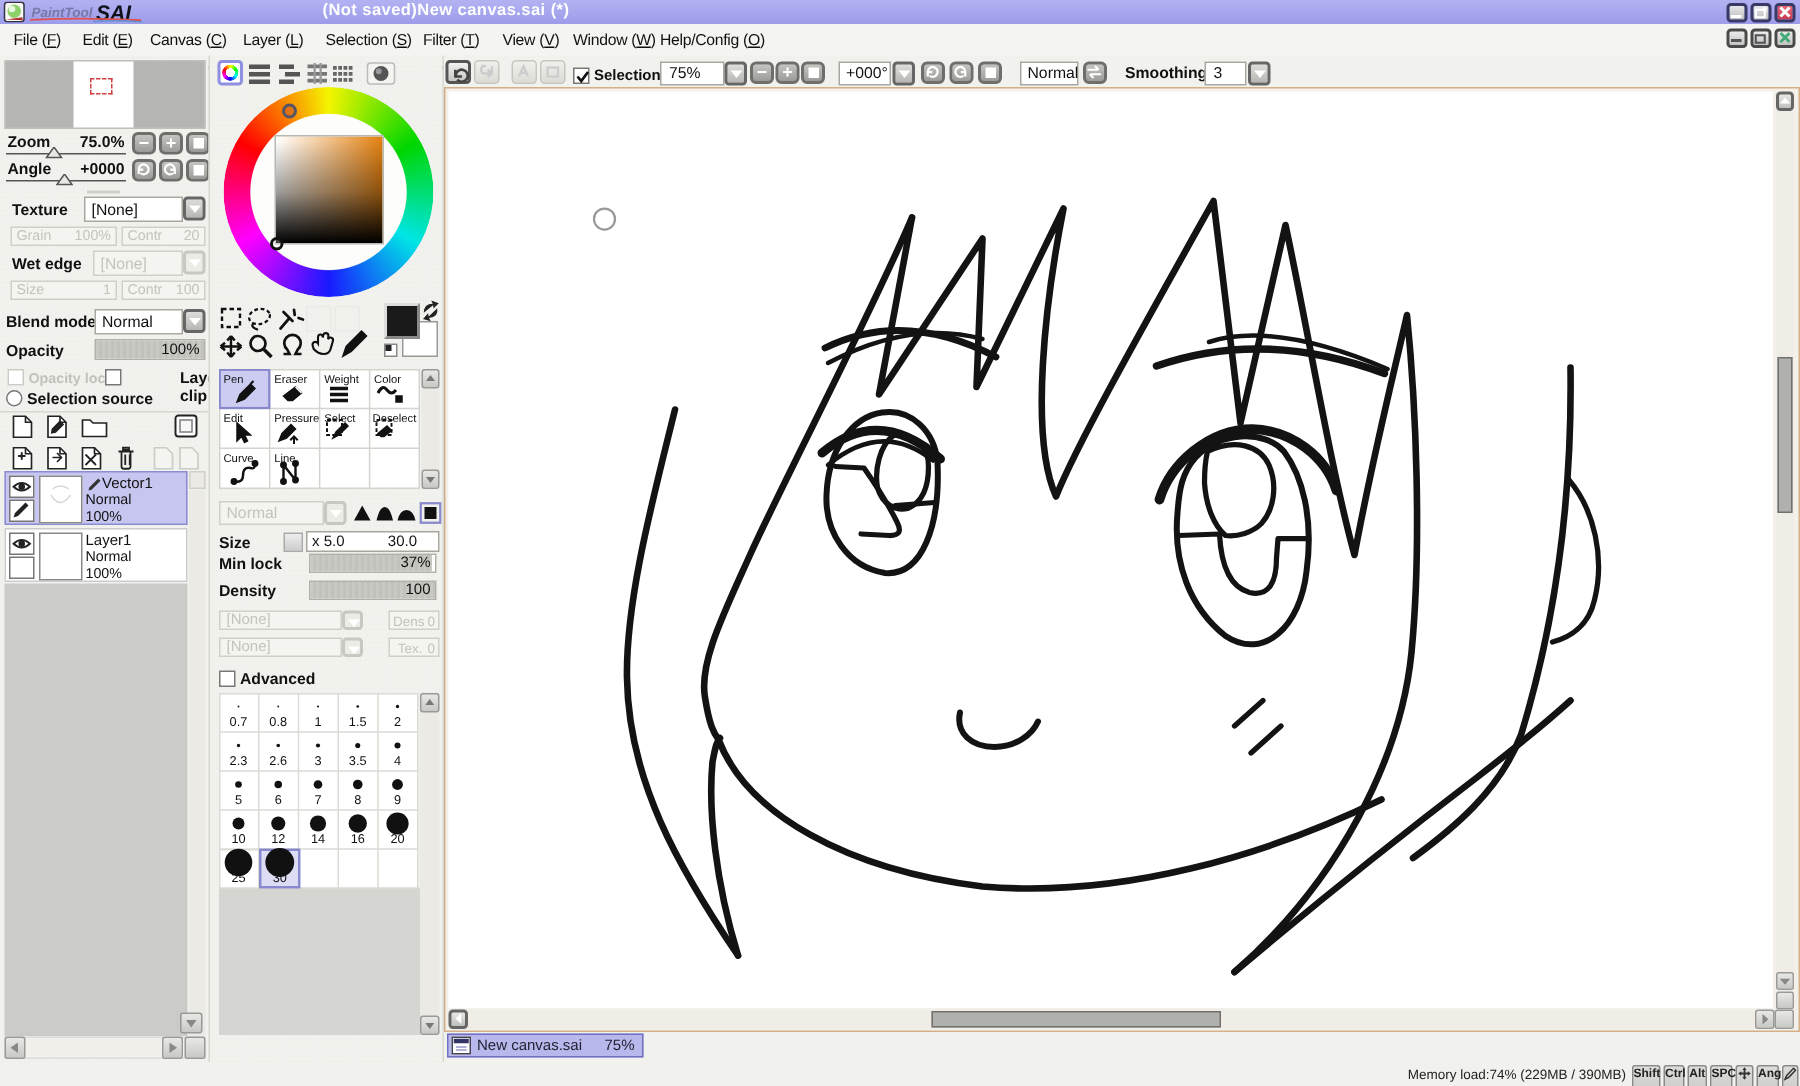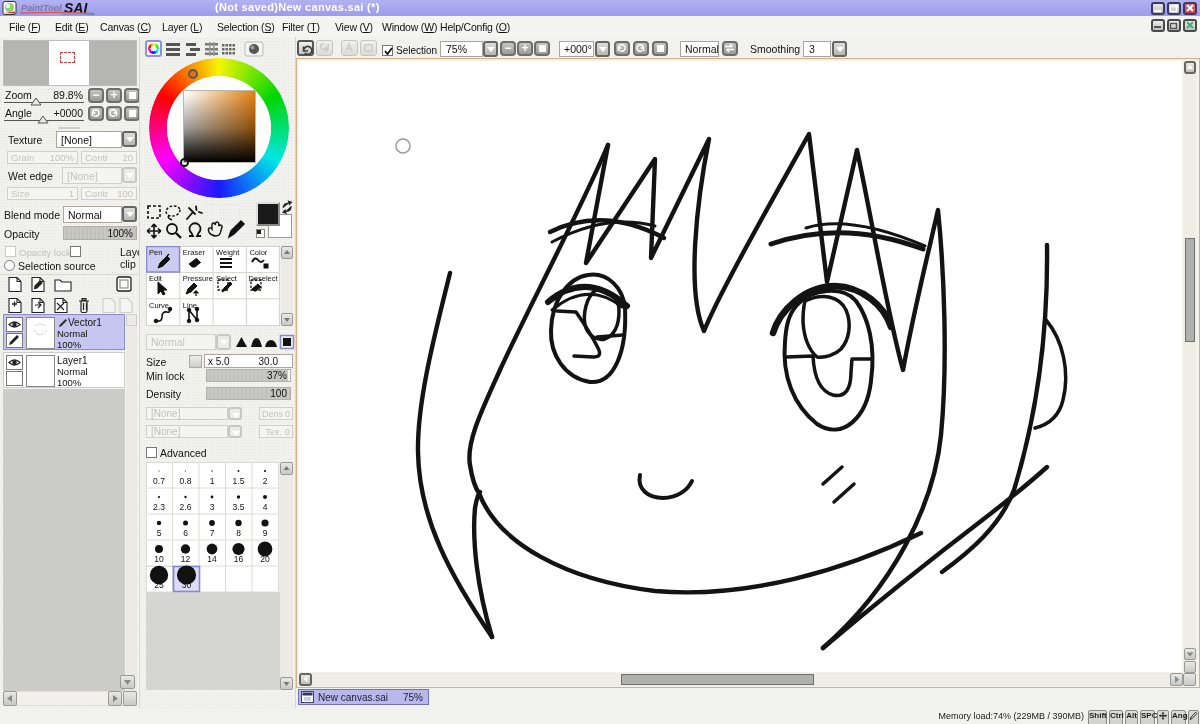--- a/index.html
+++ b/index.html
@@ -21,21 +21,21 @@
 .btn{position:absolute;border:1px solid #8f8f8b;border-radius:3px;background:linear-gradient(#f2f2f0,#c6c6c2);}
 .btn.dk{border:2px solid #555;}
 .btn.dis{border-color:#c6c6c0;background:linear-gradient(#f0f0ec,#dcdcd6);}
 .gbtn{position:absolute;width:16px;height:15px;border:2px solid #6e6e6a;border-radius:4px;background:linear-gradient(#c4c4c0,#9c9c98);color:#fff;font-weight:bold;text-align:center;line-height:11px;font-size:12px;}
 .field{position:absolute;background:#fff;border:1px solid #aaa69e;font-size:10.5px;color:#111;}
 .field.dis{color:#c4c4bc;background:#f4f4f0;border-color:#d0d0c8;}
 .darr{position:absolute;width:15px;height:16px;border:2px solid #666;border-radius:3px;background:linear-gradient(#ddddd9,#b6b6b2);}
 .darr:after{content:"";position:absolute;left:2px;top:4px;border:4px solid transparent;border-top:5px solid #fff;}
 .darr.dis{border-color:#c8c8c2;background:#ecece6;}
 .darr.dis:after{border-top-color:#fff;}
-.lbl{position:absolute;font-size:10.5px;color:#111;}
+.lbl{position:absolute;font-size:10.5px;color:#111;font-weight:bold;}
 .lbl.dis{color:#c2c2ba;}
 .slider{position:absolute;border:1px solid #b4b0a8;background:#fff;font-size:10px;color:#111;}
 .sfill{position:absolute;left:0;top:0;bottom:0;background:repeating-linear-gradient(90deg,#c9c9c4 0,#c9c9c4 2px,#c2c2bd 2px,#c2c2bd 4px);}
 .chk{position:absolute;width:11px;height:11px;border:1px solid #777;background:#fff;}
 .chk.dis{border-color:#ccccc6;}
 svg{display:block;}
 text{font-family:"Liberation Sans",sans-serif;}
 </style></head>
 <body>
 
@@ -97,21 +97,21 @@
   </div>
 
 <div id="leftpanel">
 
   <div class="abs" style="left:3px;top:3px;width:134px;height:46px;border:1px solid #c0c0ba;background:#b5b5b3;">
     <div class="abs" style="left:45px;top:0;width:40px;height:44px;background:#fff;"></div>
     <div class="abs" style="left:56px;top:11px;width:15px;height:11px;border:1px dashed #d04040;"></div>
   </div>
 
   <div class="lbl" style="left:5px;top:52px;">Zoom</div>
-  <div class="lbl" style="left:48px;top:52px;width:35px;text-align:right;">89.8%</div>
+  <div class="lbl" style="left:48px;top:52px;width:35px;text-align:right;">75.0%</div>
   <div class="abs" style="left:4px;top:65px;width:80px;height:1px;background:#555;"></div>
   <svg class="abs" style="left:30px;top:61px" width="12" height="8">
       <path d="M6 0 L11 7 H1 Z" fill="#e8e8e4" stroke="#555" stroke-width="1"></path>
     </svg>
   <div class="gbtn" style="left:88px;top:51px;">−</div>
   <div class="gbtn" style="left:106px;top:51px;">+</div>
   <div class="gbtn" style="left:124px;top:51px;"><span style="display:inline-block;width:7px;height:7px;background:#fff;margin-top:2px;"></span></div>
 
   <div class="lbl" style="left:5px;top:70px;">Angle</div>
   <div class="lbl" style="left:48px;top:70px;width:35px;text-align:right;">+0000</div>

